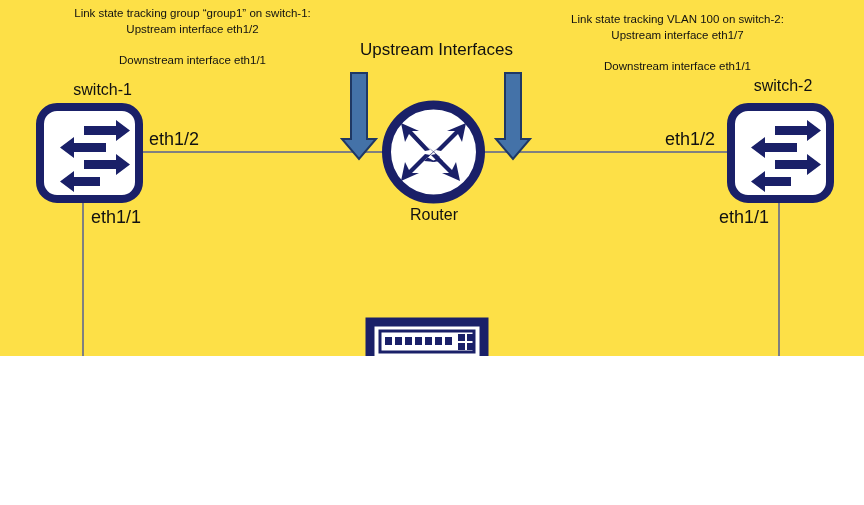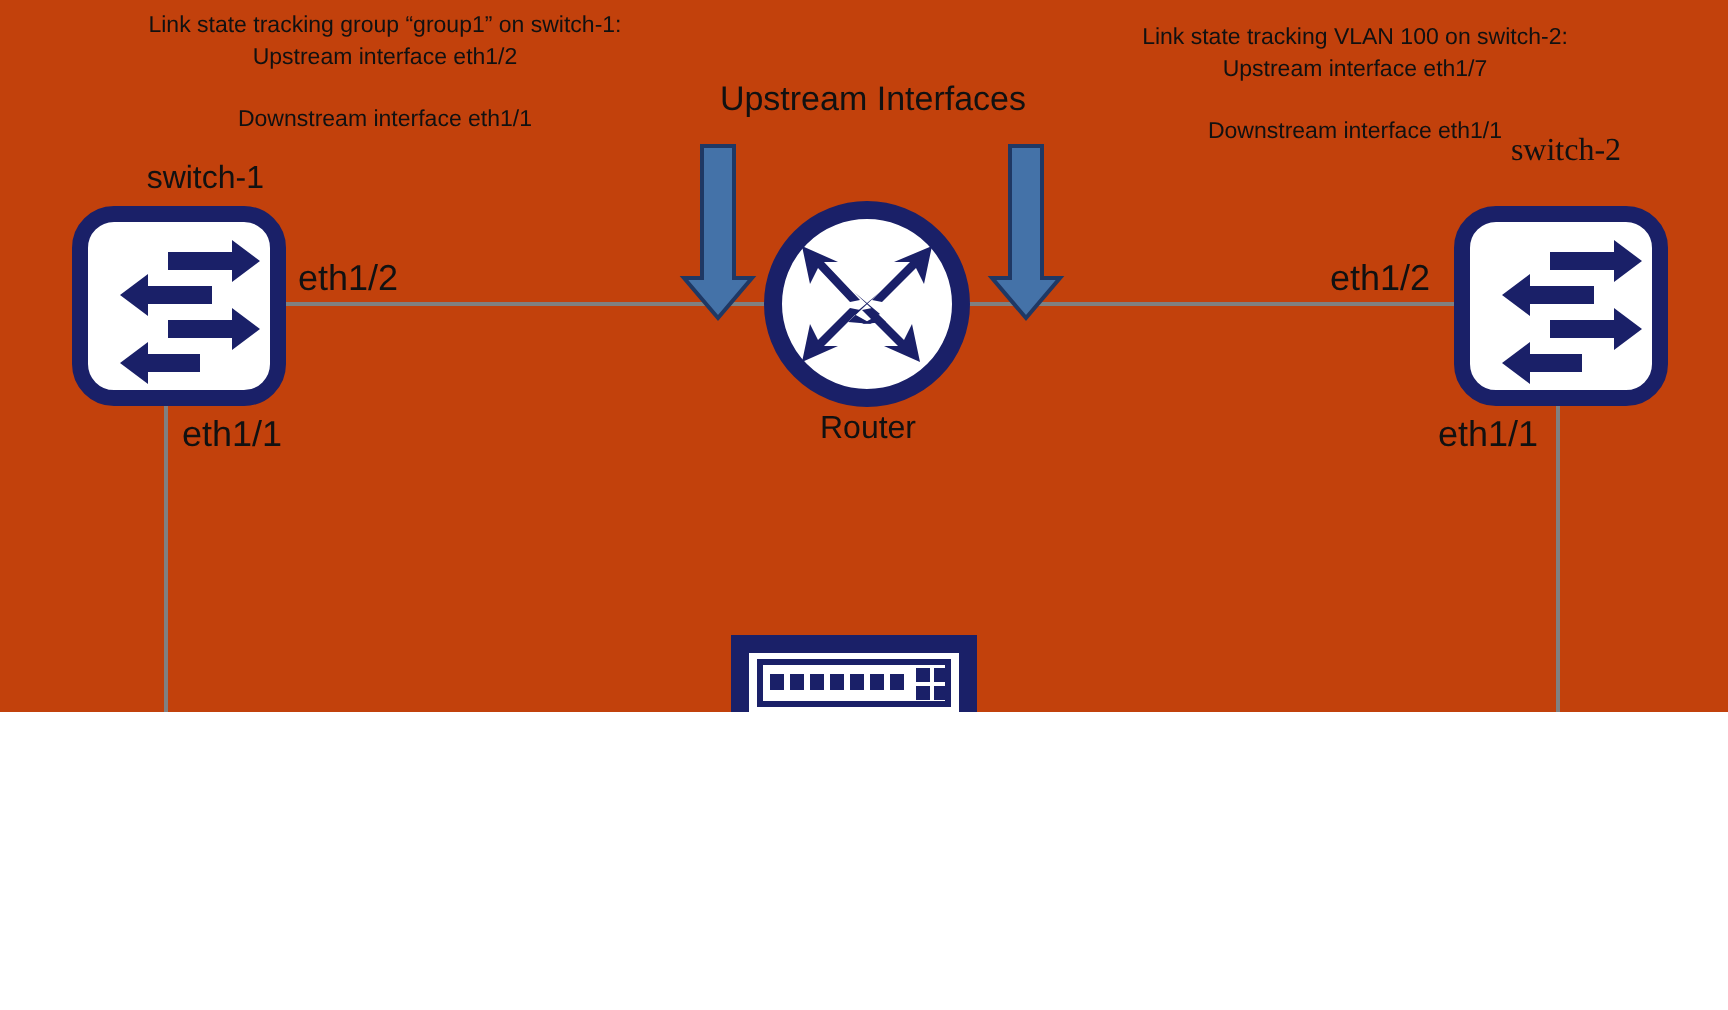--- a/index.html
+++ b/index.html
@@ -9,21 +9,21 @@
     background: #ffffff;
   }
   body {
     font-family: "Liberation Sans", sans-serif;
     color: #111111;
   }
   #canvas {
     position: relative;
     width: 864px;
     height: 356px;
-    background: #c2410c;
+    background: #fde047;
     overflow: hidden;
   }
   .note {
     position: absolute;
     text-align: center;
     font-size: 11.5px;
     line-height: 15.5px;
     color: #111111;
     white-space: pre-line;
   }
@@ -197,21 +197,21 @@
   <div class="note txt" id="note-right">Link state tracking VLAN 100 on switch-2:
 Upstream interface eth1/7
 
 Downstream interface eth1/1</div>
 
   <div class="group-label txt" style="left:353px; top:40px; width:160px;">Upstream Interfaces</div>
 
 
   <div class="node-label txt" style="left:48px; top:81px; width:84px;text-align:right;">switch-1</div>
 
-  <div class="node-label txt" style="left:741px; top:67px; width:84px;font-family:Liberation Serif, serif;">switch-2</div>
+  <div class="node-label txt" style="left:741px; top:77px; width:84px;">switch-2</div>
 
   <div class="node-label txt" style="left:393px; top:206px; width:82px;">Router</div>
 
   <div class="node-label txt" style="left:386px; top:443px; width:82px;">Server</div>
 
   <div class="port-label txt" style="left:149px; top:129px;">eth1/2</div>
 
   <div class="port-label txt" style="left:91px; top:207px;">eth1/1</div>
 
   <div class="port-label txt" style="left:665px; top:129px;">eth1/2</div>

